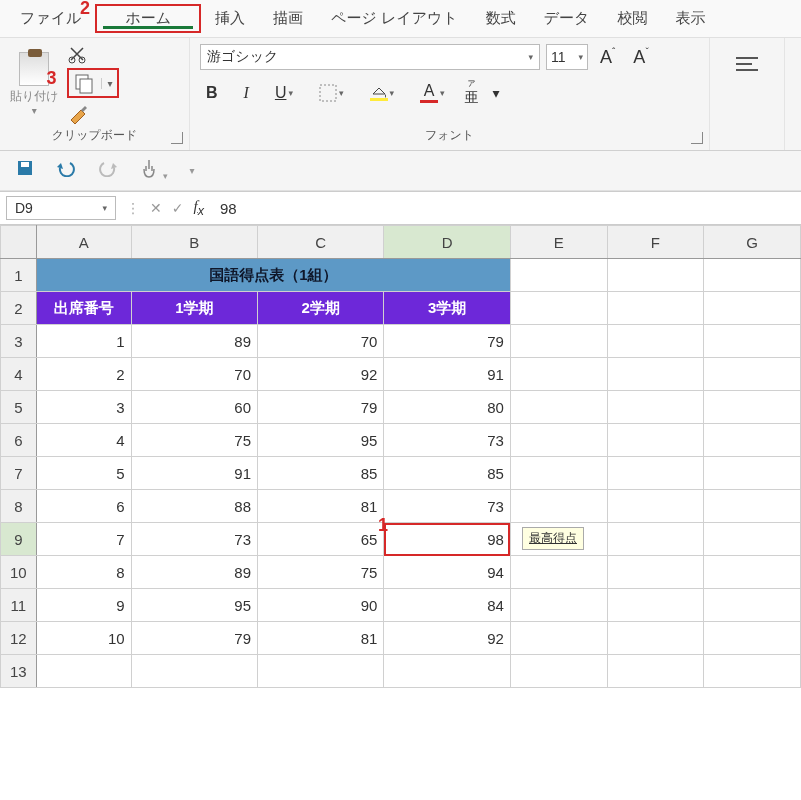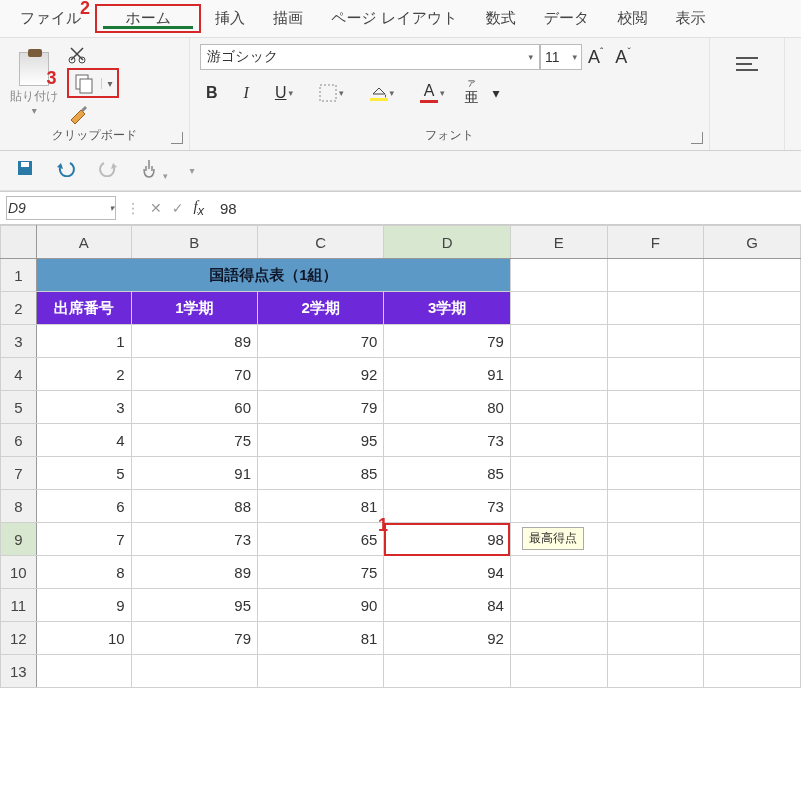--- a/index.html
+++ b/index.html
@@ -18,57 +18,57 @@
 .paste-icon { width: 30px; height: 34px; background: linear-gradient(#ddd,#fff); border:1px solid #bbb; position:relative; }
 .paste-icon::before{content:'';position:absolute;top:-4px;left:8px;width:14px;height:8px;background:#7a5c3a;border-radius:2px;}
 .paste-label { font-size: 12px; margin-top: 2px; color:#888;}
 .paste-drop { font-size:10px; color:#888;}
 .clip-col2 { display: flex; flex-direction: column; gap: 4px; position: relative; }
 .cut-icon svg, .copy-icon svg, .fmt-icon svg { display:block;}
 .annot-3 { color:#d62828; font-weight:bold; font-size:18px; position:absolute; left:-20px; top:24px; z-index:3;}
 .copy-wrap { border: 2px solid #d62828; padding: 2px 4px; display:flex; align-items:center; gap:6px;}
 .copy-drop { font-size:10px; color:#666; border-left:1px solid #ccc; padding-left:6px;}
 .font-group { min-width: 520px; }
-.font-row1 { display:flex; align-items:center; margin-bottom:8px;}
+.font-row1 { display:flex; align-items:center; gap:6px; margin-bottom:8px;}
 .font-name { width: 340px; height: 26px; border: 1px solid #bbb; background:#fff; padding: 3px 6px; font-size:14px; display:flex; justify-content:space-between; align-items:center;}
 .font-size { width: 42px; height:26px; border:1px solid #bbb; background:#fff; padding:3px 4px; font-size:14px; display:flex; justify-content:space-between; align-items:center;}
 .bigA, .smallA { font-size:18px; padding:2px 6px; cursor:pointer;}
 .bigA::after{content:'ˆ'; font-size:10px; vertical-align:super;}
 .smallA::after{content:'ˇ'; font-size:10px; vertical-align:super;}
 .font-row2 { display:flex; align-items:center; gap:14px; }
 .iconbtn { padding: 4px 6px; cursor:pointer; display:flex; align-items:center; gap:2px; font-size:16px;}
 .iconbtn .dd { font-size:9px; color:#666;}
 .fill-color { width:18px; height:3px; background:#ffeb3b; display:block;}
 .fontcol-color{width:18px;height:3px;background:#d62828;display:block;}
 .ruby-btn { display:flex; flex-direction:column; align-items:center; font-size:10px; cursor:pointer;}
 .ruby-btn .kanji{font-size:14px;}
 .align-group { padding: 6px 14px; }
 .align-icon { cursor:pointer; padding: 10px;}
 .qat { background:#f5f5f5; padding: 6px 16px; display:flex; align-items:center; gap:22px; border-bottom:1px solid #e0e0e0;}
 .qat .q { cursor:pointer; font-size:18px; color:#0a6b8f;}
 .qat .q.grey{color:#999;}
 .namebox-row { display:flex; align-items:center; border-bottom:1px solid #ccc; border-top:1px solid #ccc; padding:4px 6px; background:#fff; gap:10px;}
-.namebox { width: 110px; border:1px solid #bbb; padding:3px 1px; font-size:14px; display:flex; justify-content:space-between; align-items:center;font-style:italic;}
+.namebox { width: 110px; border:1px solid #bbb; padding:3px 8px; font-size:14px; display:flex; justify-content:space-between; align-items:center;}
 .nb-sep { color:#aaa;}
 .fx { font-style:italic; font-family:serif; font-size:15px;text-decoration:underline;}
 .fval { font-size:15px; padding-left:6px;}
 .grid { position:relative; }
 table.sheet { border-collapse: collapse; table-layout:fixed; }
 .sheet th, .sheet td { border: 1px solid #d0d0d0; height: 33px; font-size:15px; }
 .sheet .corner { width:36px; background:#eee; border-right:1px solid #999; border-bottom:1px solid #999;}
 .sheet th.colhdr { background:#f0f0f0; text-align:center; font-weight:normal; color:#444; border-bottom:1px solid #999;}
 .sheet th.colhdr.sel { background:#d8e8d0;}
 .sheet th.rowhdr { background:#f0f0f0; text-align:center; font-weight:normal; color:#444; width:36px; border-right:1px solid #999;}
 .sheet th.rowhdr.sel { background:#d8e8d0;}
 .sheet .colA{width:96px;} .sheet .colB,.sheet .colC,.sheet .colD{width:128px;} .sheet .colE,.sheet .colF,.sheet .colG{width:98px;}
 .merged-title { background:#5d99c6; color:#0f172a; font-weight:bold; text-align:center;}
 .th-blue { background:#6d28d9; color:#fff; font-weight:bold; text-align:center;}
 .datacell { text-align:right; padding-right:6px;}
 .selcell { outline:2px solid #d62828; outline-offset:-2px;}
-.tooltip { position:absolute; background:#ffffe1; border:1px solid #aaa; font-size:12px; padding:2px 6px; }
+.tooltip { position:absolute; background:#ffffe1; border:1px solid #aaa; font-size:12px; padding:2px 6px;text-decoration:underline; }
 .annot-1 { position:absolute; color:#d62828; font-weight:bold; font-size:18px; z-index:5;}
 .dd-caret{font-size:9px;color:#666;}
 svg{pointer-events:none;}
 </style>
 </head>
 <body>
 
 <div class="menubar">
   <span class="annot-2">2</span>
   <div class="menuitem">ファイル</div>

